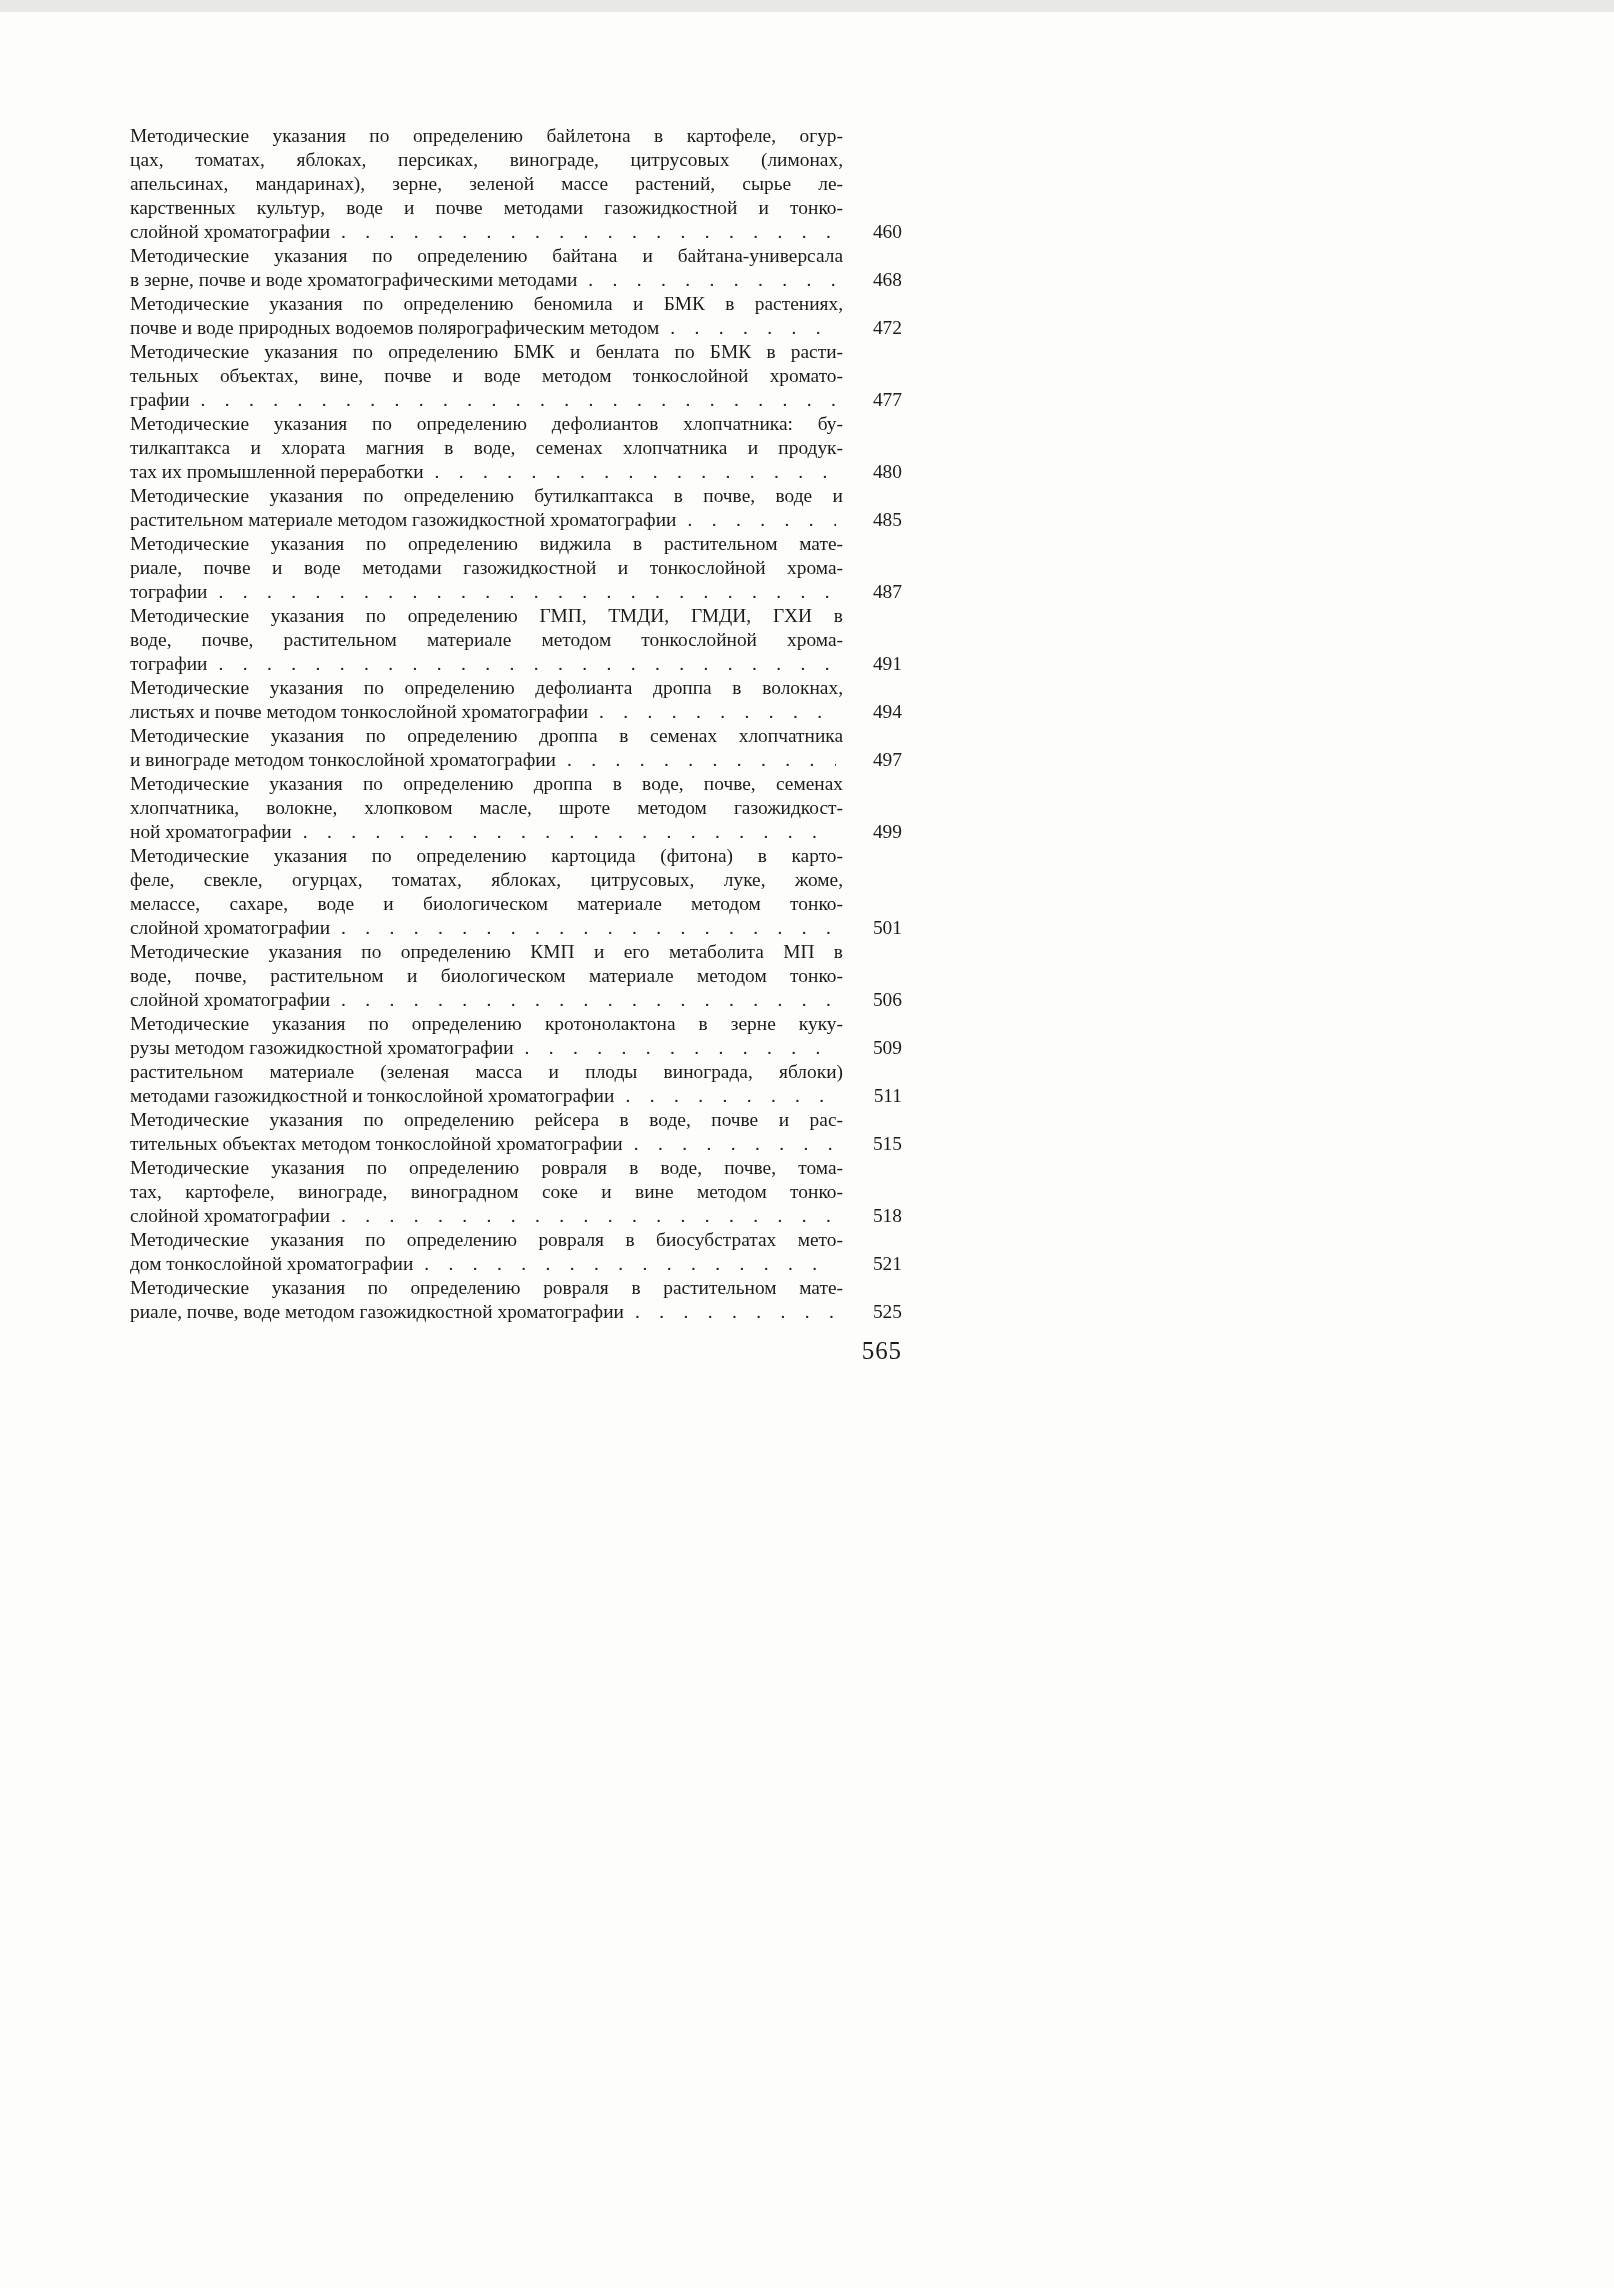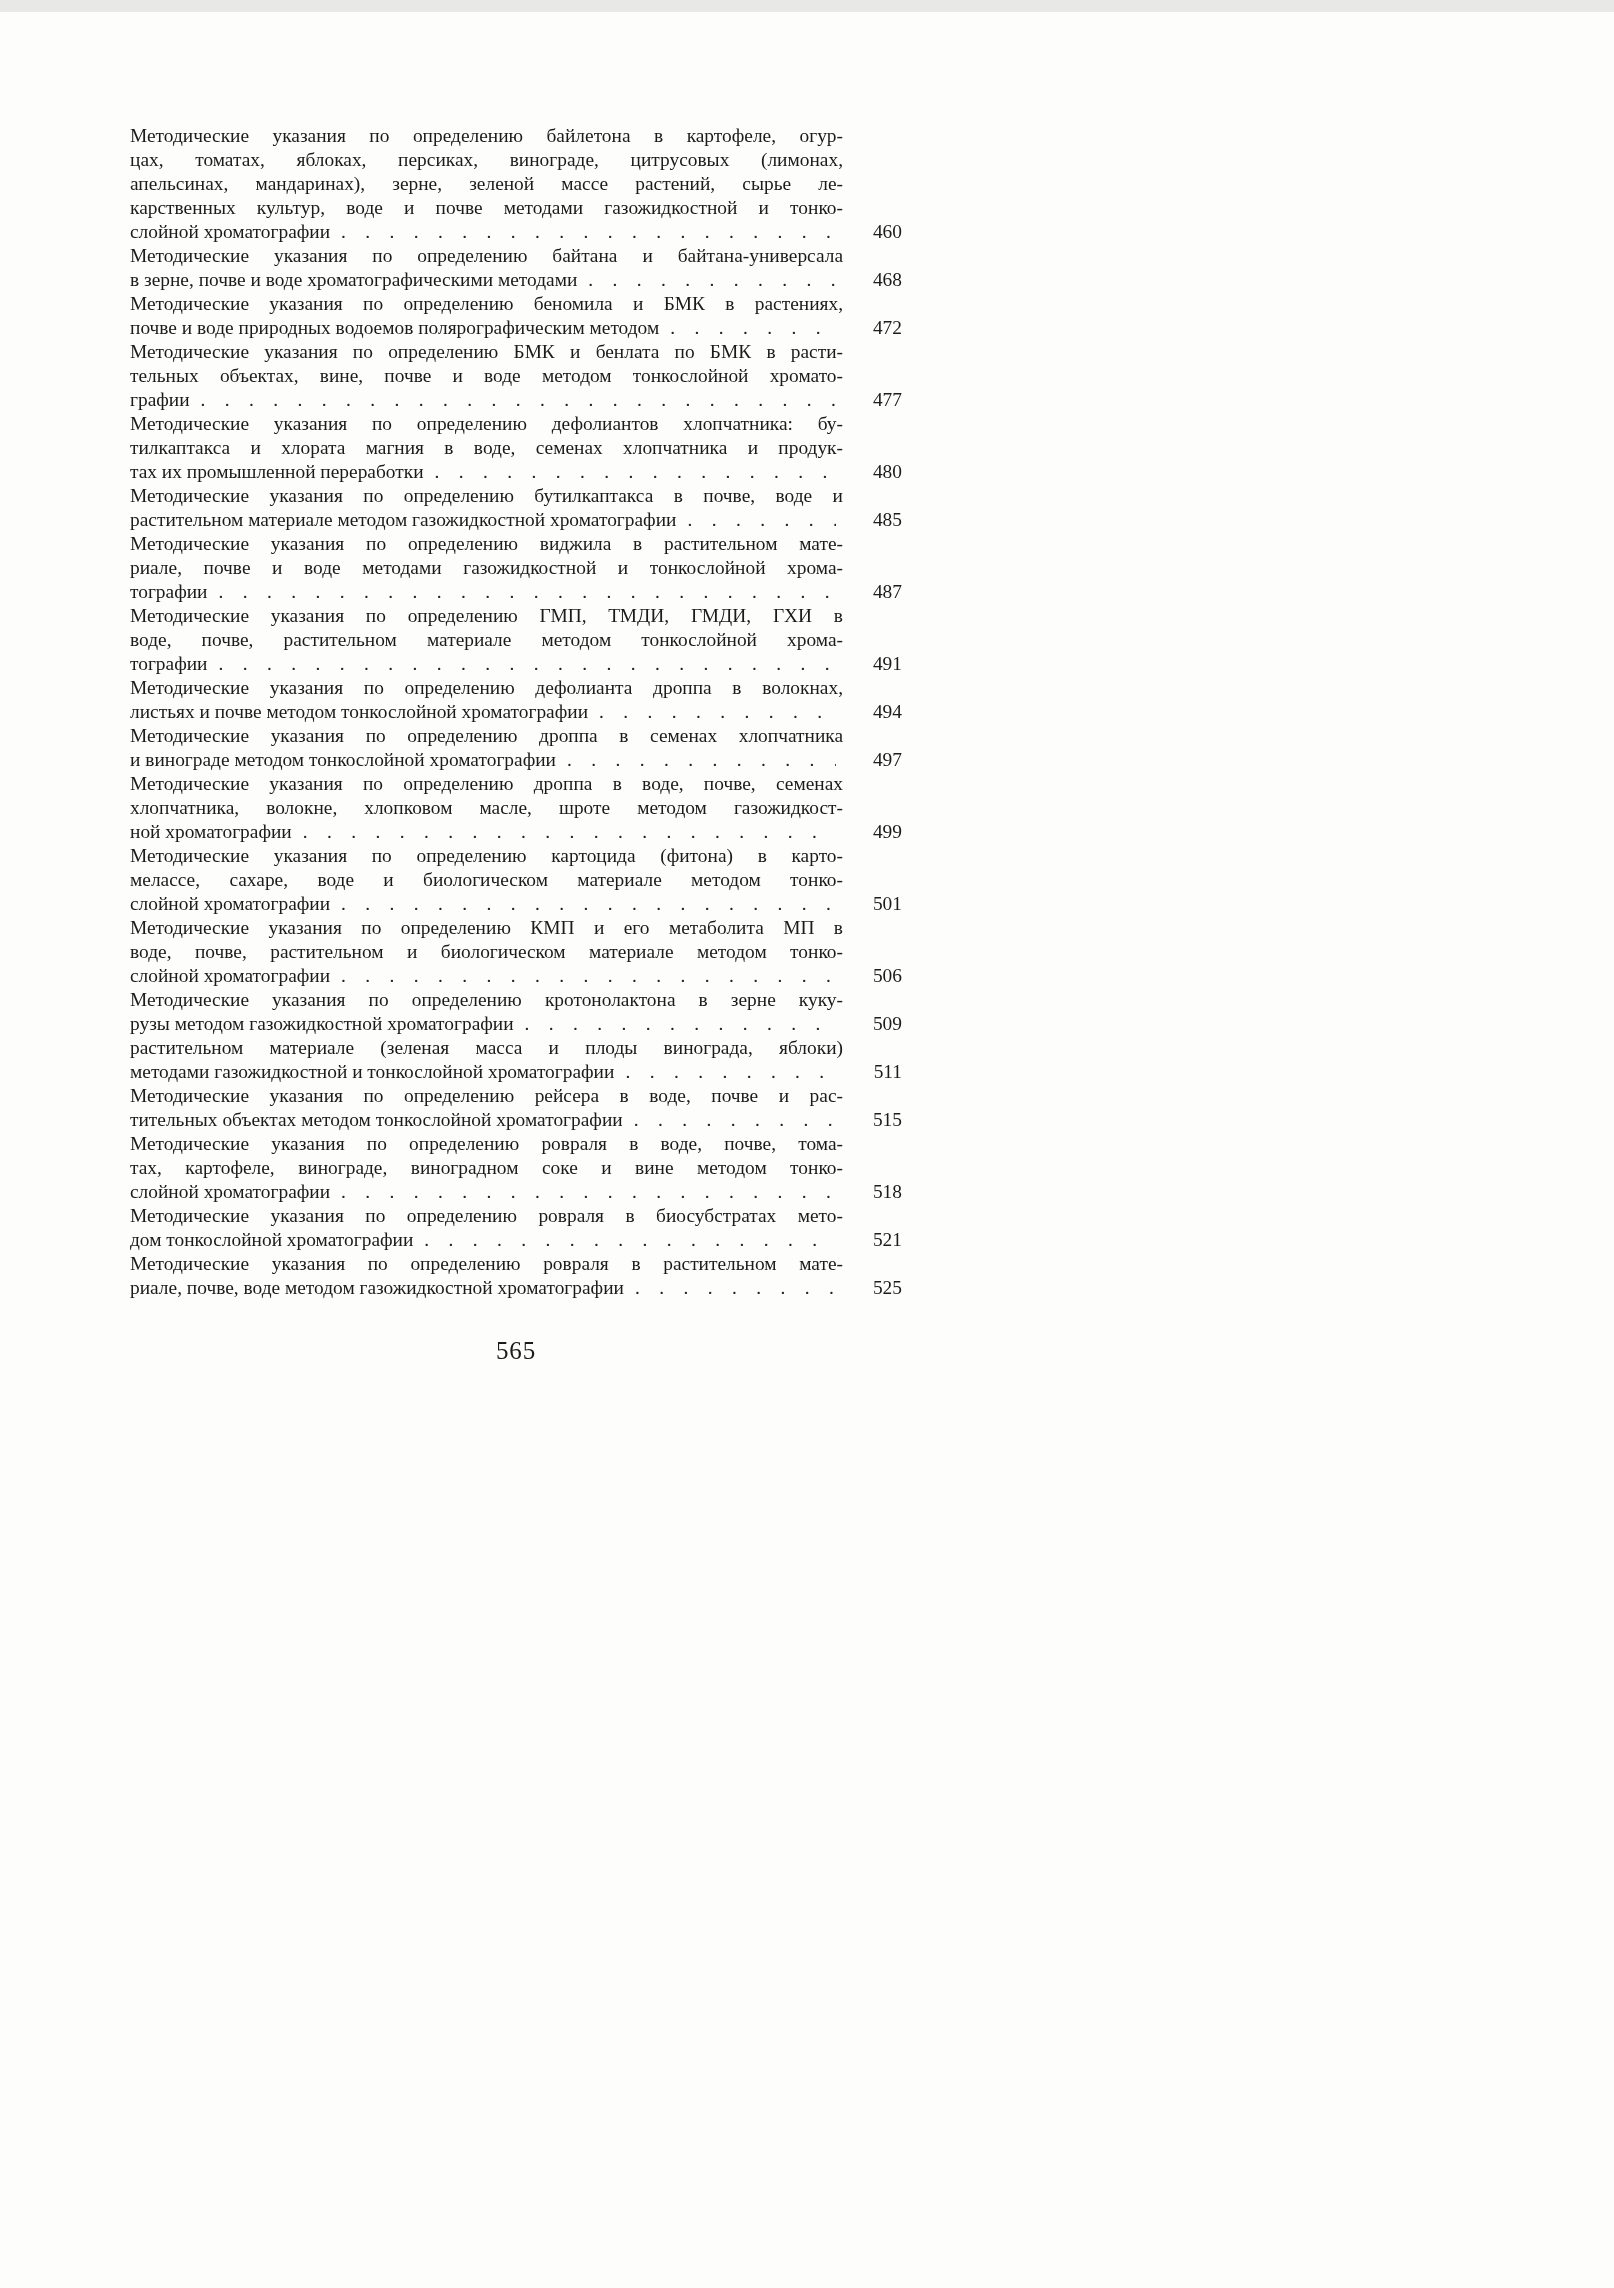--- a/index.html
+++ b/index.html
@@ -51,21 +51,21 @@
   .pagenum {
     flex: 0 0 auto;
     width: 66px;
     text-align: right;
   }
   .folio {
     position: absolute;
     left: 130px;
     top: 1325px;
     width: 772px;
-    text-align: center;
+    text-align: right;
     font-size: 25px;
     letter-spacing: 0.9px;
   }
 </style>
 </head>
 <body>
 
 <div class="page">
   <div class="toc" id="toc">
       <div class="entry">
@@ -159,20 +159,21 @@
         <div class="line full">Методические указания по определению дроппа в воде, почве, семенах</div>
         <div class="line full">хлопчатника, волокне, хлопковом масле, шроте методом газожидкост-</div>
         <div class="line last">
           <span class="last-text">ной хроматографии</span>
           <span class="dots">................................................................................</span>
           <span class="pagenum">499</span>
         </div>
       </div>
       <div class="entry">
         <div class="line full">Методические указания по определению картоцида (фитона) в карто-</div>
+        <div class="line full">феле, свекле, огурцах, томатах, яблоках, цитрусовых, луке, жоме,</div>
         <div class="line full">мелассе, сахаре, воде и биологическом материале методом тонко-</div>
         <div class="line last">
           <span class="last-text">слойной хроматографии</span>
           <span class="dots">................................................................................</span>
           <span class="pagenum">501</span>
         </div>
       </div>
       <div class="entry">
         <div class="line full">Методические указания по определению КМП и его метаболита МП в</div>
         <div class="line full">воде, почве, растительном и биологическом материале методом тонко-</div>

